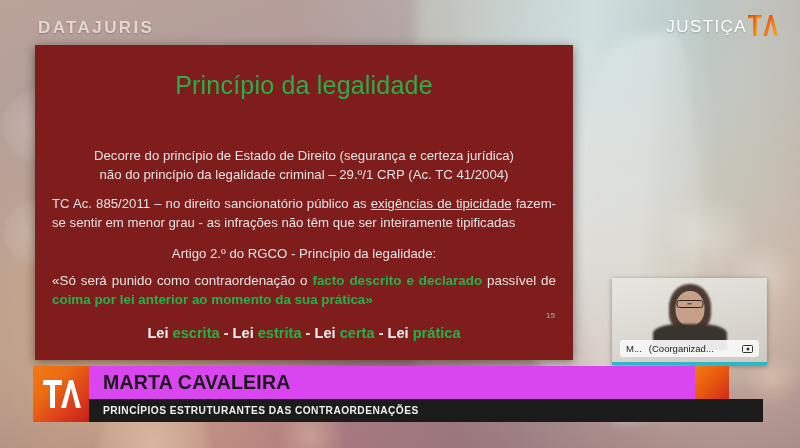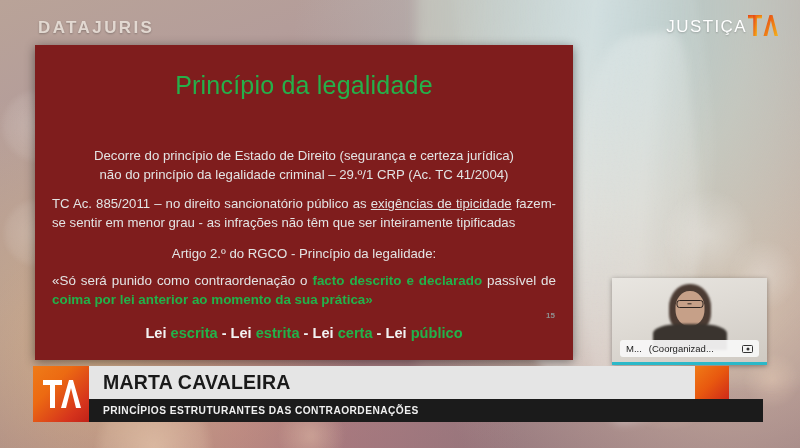--- a/index.html
+++ b/index.html
@@ -268,21 +268,21 @@
     display: flex;
     align-items: center;
     justify-content: center;
   }
   .lt-logo svg { display: block; }
   .lt-name {
     position: absolute;
     left: 89px; top: 0;
     right: 34px;
     height: 33px;
-    background: #e5e5e5;
+    background: #d946ef;
     display: flex;
     align-items: center;
     padding-left: 14px;
     font-size: 19.5px;
     font-weight: bold;
     letter-spacing: 0.2px;
     color: #1a1a1a;
   }
   .lt-accent {
     position: absolute;
@@ -352,21 +352,21 @@
         <span>Decorre do princípio de Estado de Direito (segurança e certeza jurídica)</span><br>
         <span>não do princípio da legalidade criminal – 29.º/1 CRP (Ac. TC 41/2004)</span>
       </div>
 
       <div class="para"><span>TC Ac. 885/2011 – no direito sancionatório público as </span><span class="u">exigências de tipicidade</span><span> fazem-se sentir em menor grau - as infrações não têm que ser inteiramente tipificadas</span></div>
 
       <div class="artigo">Artigo 2.º do RGCO - Princípio da legalidade:</div>
 
       <div class="quote"><span>«Só será punido como contraordenação o </span><span class="g">facto descrito e declarado</span><span> passível de </span><span class="g">coima por lei anterior ao momento da sua prática»</span></div>
 
-      <div class="maxims"><span>Lei </span><span class="g">escrita</span><span> - </span><span>Lei </span><span class="g">estrita</span><span> - </span><span>Lei </span><span class="g">certa</span><span> - </span><span>Lei </span><span class="g">público</span></div>
+      <div class="maxims"><span>Lei </span><span class="g">escrita</span><span> - </span><span>Lei </span><span class="g">estrita</span><span> - </span><span>Lei </span><span class="g">certa</span><span> - </span><span>Lei </span><span class="g">prática</span></div>
 
     </div>
 
     <div class="page-no">15</div>
   </div>
 
   <div id="video-tile">
     <div class="vid-bg"></div>
     <div class="vid-person">
       <div class="p-hair"></div>

